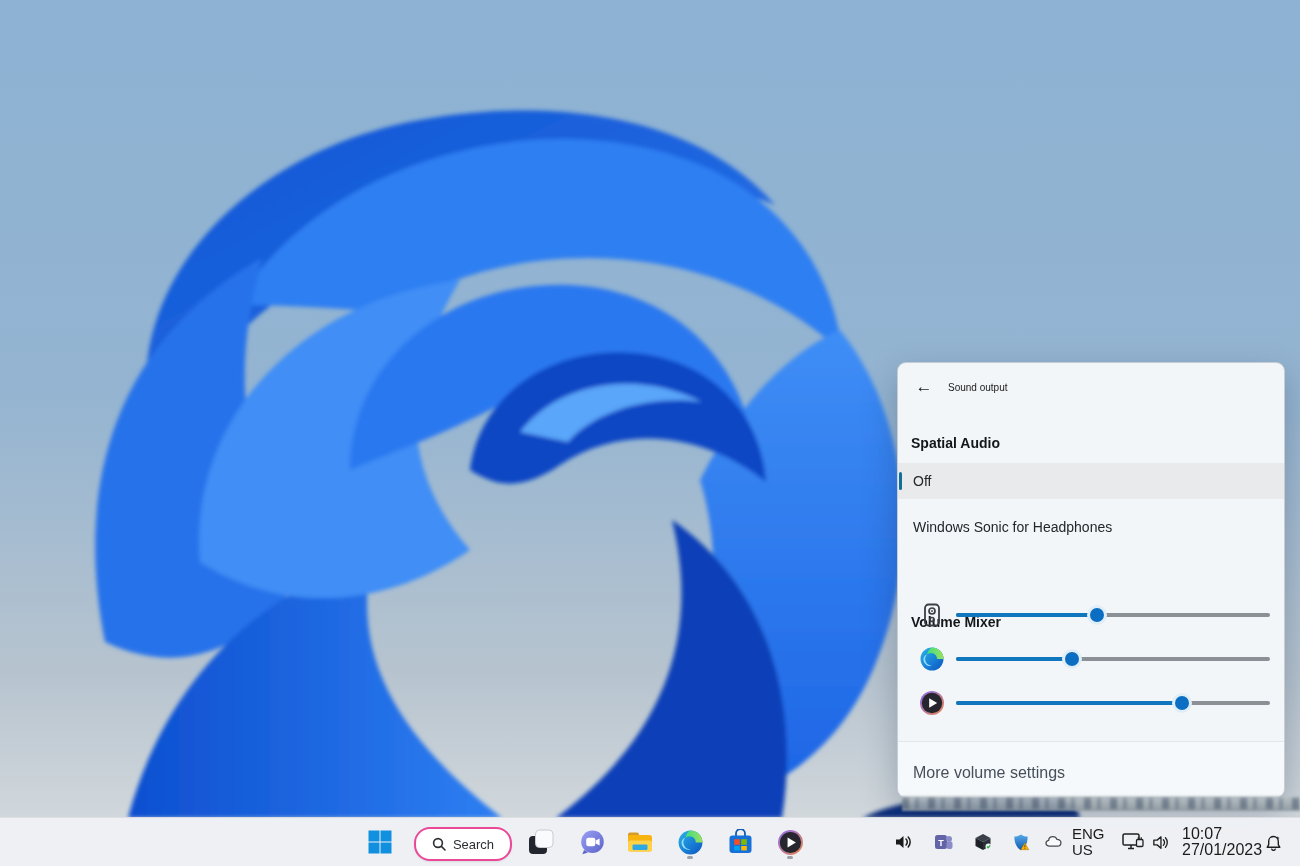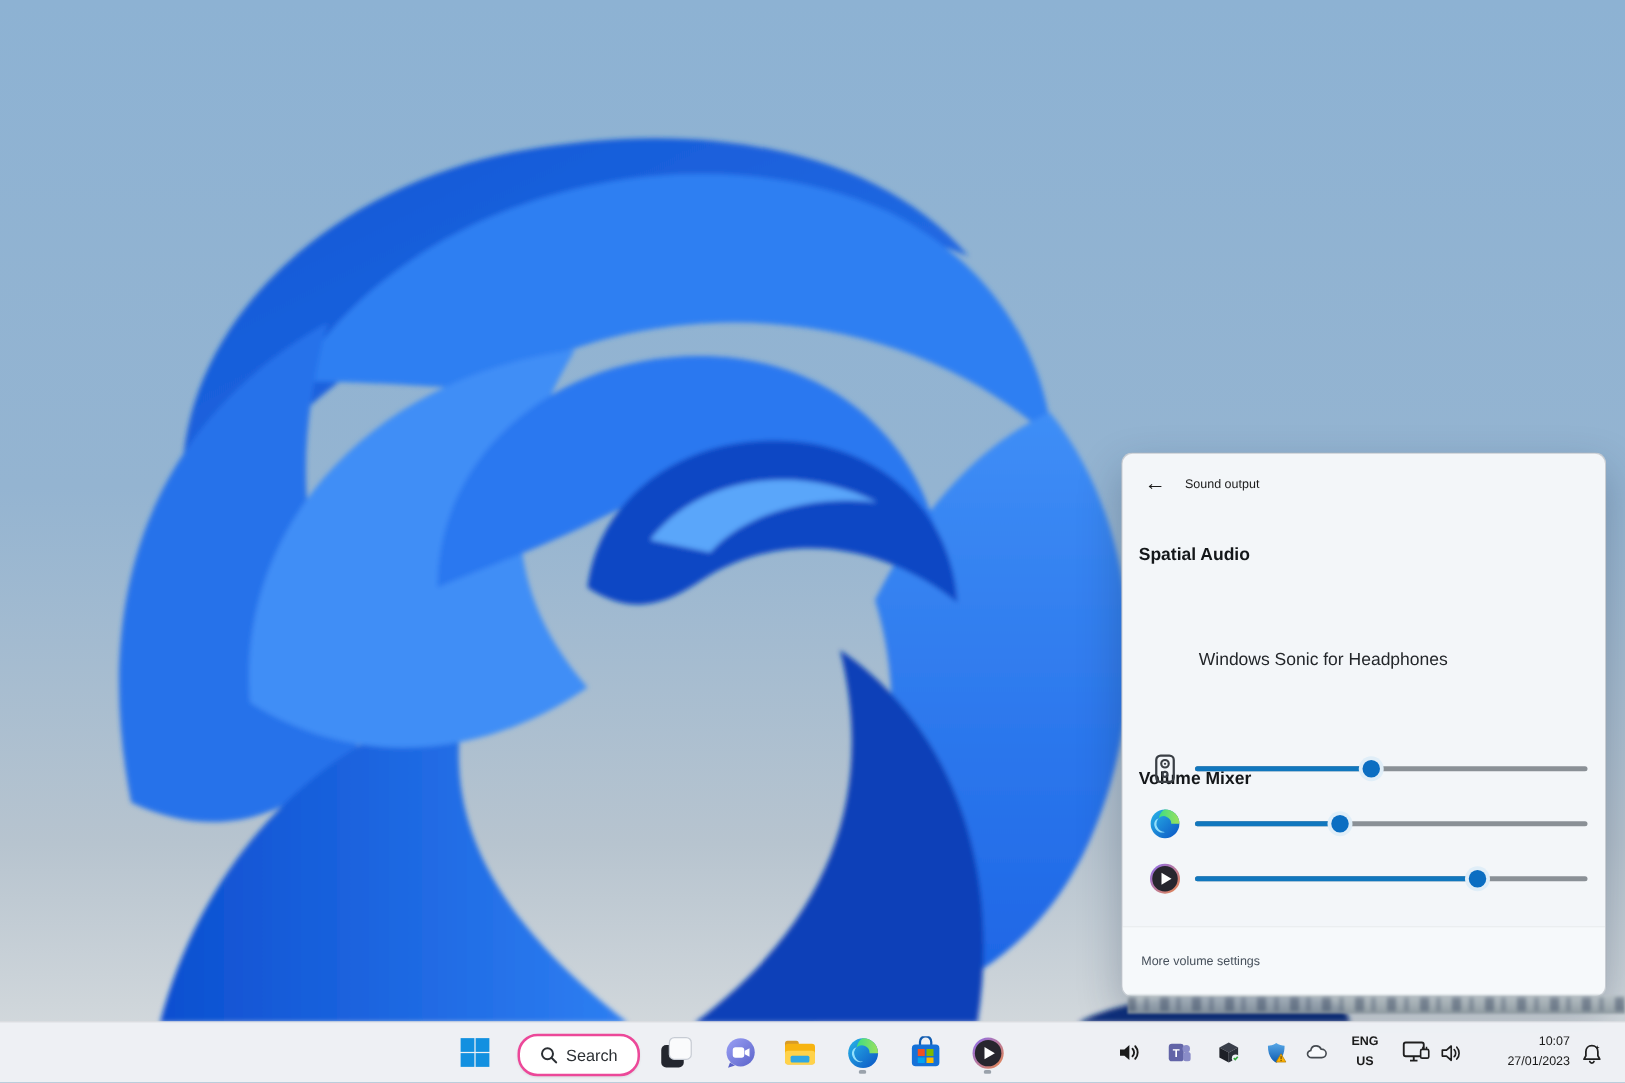--- a/index.html
+++ b/index.html
@@ -19,29 +19,29 @@
   .panel-header{position:absolute;top:0;left:0;right:0;height:48px;display:flex;align-items:center;}
   .back-btn{width:32px;height:32px;margin-left:10px;border-radius:5px;display:flex;align-items:center;justify-content:center;cursor:pointer;font-size:17px;color:#1b1b1b;}
   .panel-title{margin-left:8px;font-size:10px;color:#1b1b1b;}
   .section-label{position:absolute;left:13px;font-size:14px;font-weight:700;color:#14171a;}
   .sec-spatial{top:72px;text-align:center;}
   .sec-mixer{top:215px;margin-top:36px;}
   .option-row{position:absolute;left:0;right:0;height:36px;display:flex;align-items:center;font-size:14px;color:#23262a;cursor:pointer;}
   .option-row .opt-text{margin-left:15px;}
   .option-off{top:100px;background:#e9eaec;}
   .option-off .accent-bar{position:absolute;left:1px;top:9px;width:3px;height:18px;border-radius:2px;background:#11709b;}
-  .option-sonic{top:146px;margin-left:46px;}
+  .option-sonic{top:146px;}
   .mixer-row{position:absolute;left:0;right:0;height:44px;display:flex;align-items:center;}
   .mixer-row .app-icon{width:26px;height:26px;margin-left:21px;flex:0 0 auto;}
   .slider{position:relative;margin-left:11px;width:314px;height:16px;cursor:pointer;}
   .slider .track{position:absolute;left:0;right:0;top:6px;height:4px;border-radius:2px;background:#8a9096;}
   .slider .fill{position:absolute;left:0;top:6px;height:4px;border-radius:2px;background:#1077be;}
   .slider .thumb{position:absolute;top:1px;width:14px;height:14px;border-radius:50%;background:#0b6ec2;box-shadow:0 0 0 3px #e0eef8;}
   .panel-footer{position:absolute;left:0;right:0;bottom:0;top:378px;border-top:1px solid rgba(0,0,0,.07);background:rgba(248,250,252,.65);border-radius:0 0 9px 9px;}
-  .footer-link{position:absolute;left:15px;top:22px;font-size:10px;color:#46505b;cursor:pointer;}
+  .footer-link{position:absolute;left:15px;top:22px;font-size:16px;color:#46505b;cursor:pointer;}
   
   .watermark-band{
     position:absolute;left:902px;top:796px;width:398px;height:15px;z-index:12;
     background:linear-gradient(180deg,rgba(185,194,199,.9),rgba(140,152,158,.9));
     overflow:hidden;filter:blur(1px);pointer-events:none;
   }
   .watermark-band::before{
     content:"";position:absolute;inset:2px 0;
     background:repeating-linear-gradient(90deg,rgba(55,70,95,.45) 0 7px,rgba(0,0,0,0) 7px 13px,rgba(55,70,95,.3) 13px 17px,rgba(0,0,0,0) 17px 26px);
     filter:blur(1.2px);
@@ -52,23 +52,23 @@
     background:rgba(238,241,245,.97);border-top:1px solid rgba(0,0,0,.07);
   }
   .tb-btn{position:absolute;top:4px;width:40px;height:40px;border-radius:6px;display:flex;align-items:center;justify-content:center;cursor:pointer;}
   .run-dot{position:absolute;bottom:3px;left:50%;transform:translateX(-50%);width:6px;height:3px;border-radius:2px;background:#9aa2ab;}
   .search-pill{
     position:absolute;left:414px;top:9px;width:94px;height:30px;border-radius:16px;cursor:pointer;
     background:#ffffff;border:2px solid #ec4899;box-shadow:0 1px 2px rgba(0,0,0,.08);
     display:flex;align-items:center;justify-content:center;gap:7px;font-size:13px;color:#2b2f33;
   }
   .tray-icon{position:absolute;top:14px;width:20px;height:20px;cursor:pointer;display:flex;align-items:center;justify-content:center;}
-  .lang{position:absolute;left:1072px;top:8px;width:40px;text-align:center;font-size:10px;line-height:16px;color:#1b1b1b;cursor:pointer;font-weight:bold;}
+  .lang{position:absolute;left:1072px;top:8px;width:40px;font-size:15px;line-height:16px;color:#1b1b1b;cursor:pointer;}
   .quick-settings{position:absolute;left:1116px;top:7px;width:58px;height:34px;border-radius:6px;display:flex;align-items:center;justify-content:center;gap:6px;cursor:pointer;}
-  .clock{position:absolute;left:1182px;top:8px;width:74px;text-align:right;font-size:10px;line-height:16px;color:#1b1b1b;cursor:pointer;}
+  .clock{position:absolute;left:1182px;top:8px;width:74px;font-size:16px;line-height:16px;color:#1b1b1b;cursor:pointer;}
   .bell-btn{position:absolute;left:1260px;top:12px;width:26px;height:26px;display:flex;align-items:center;justify-content:center;cursor:pointer;}
 </style>
 </head>
 <body>
 
 <svg class="wallpaper" width="1300" height="866" viewBox="0 0 1300 866">
   <defs>
     <linearGradient id="bg" x1="0" y1="0" x2="0" y2="1">
       <stop offset="0" stop-color="#8db2d3"></stop>
       <stop offset="0.45" stop-color="#94b4d1"></stop>
@@ -119,20 +119,24 @@
 </svg>
 
 <div class="panel">
   <div class="panel-header">
     <div class="back-btn">←</div>
     <div class="panel-title">Sound output</div>
   </div>
 
   <div class="section-label sec-spatial">Spatial Audio</div>
 
+  <div class="option-row option-off">
+    <div class="accent-bar"></div>
+    <div class="opt-text">Off</div>
+  </div>
   <div class="option-row option-sonic">
     <div class="opt-text">Windows Sonic for Headphones</div>
   </div>
 
   <div class="section-label sec-mixer">Volume Mixer</div>
 
   <div class="mixer-row" style="top:230px;">
     <svg class="app-icon" viewBox="0 0 26 26">
       <rect x="6" y="2.5" width="14" height="21" rx="3.5" fill="none" stroke="#3a3f45" stroke-width="1.8"></rect>
       <circle cx="13" cy="9" r="3" fill="none" stroke="#3a3f45" stroke-width="1.7"></circle>

